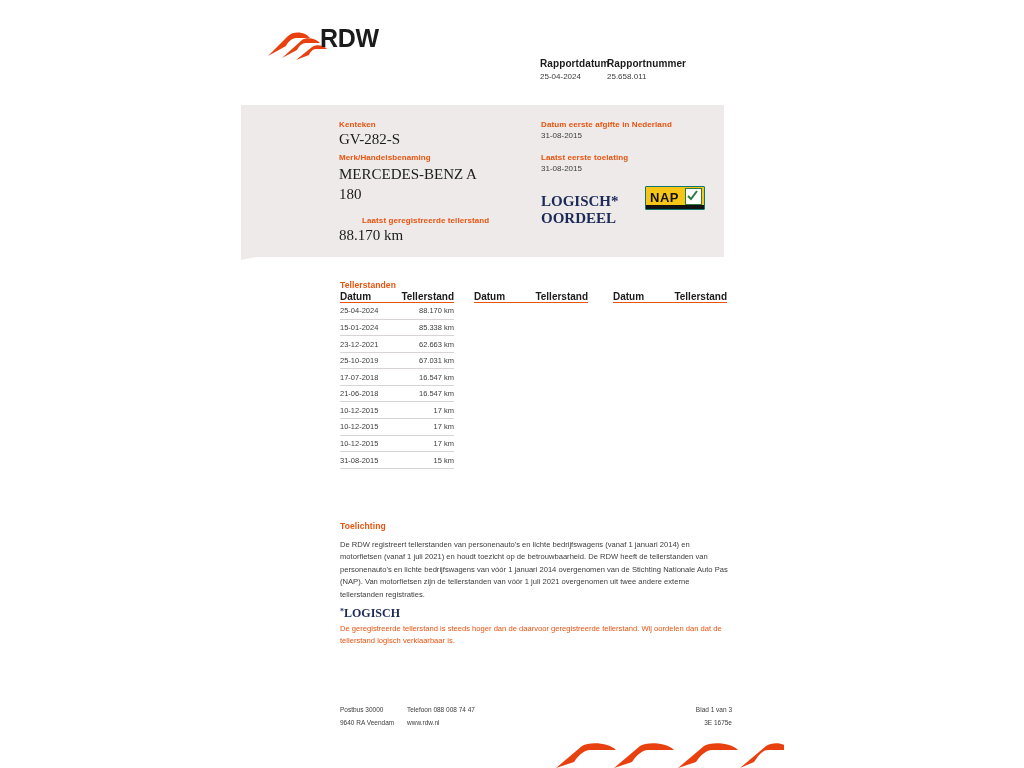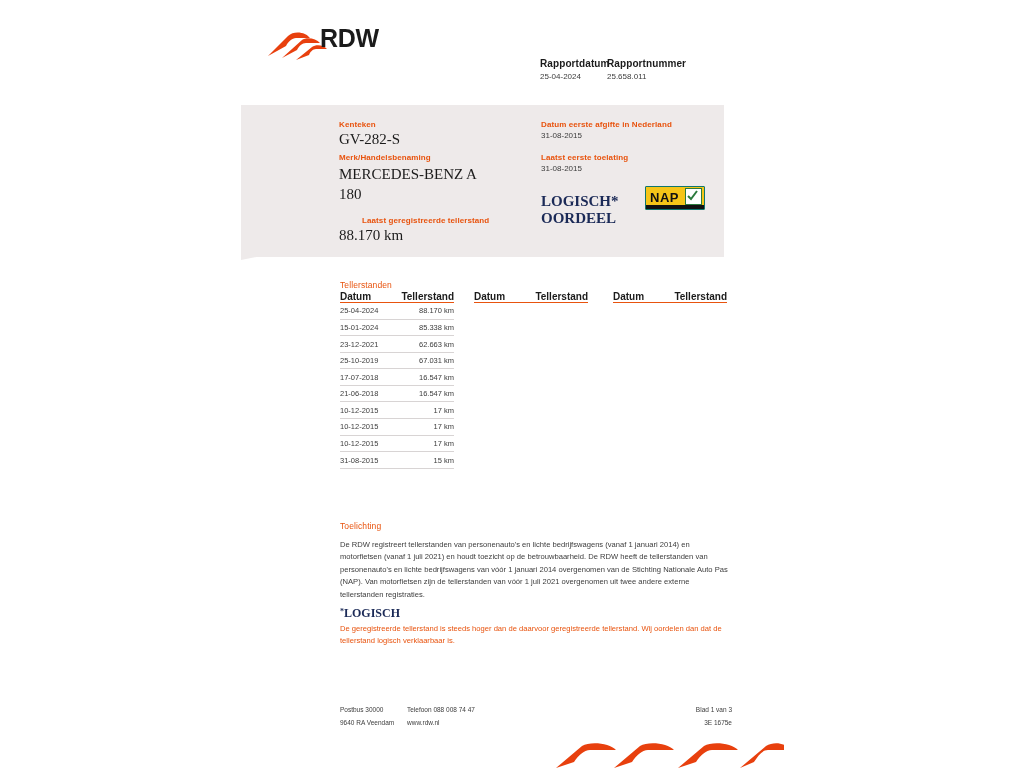--- a/index.html
+++ b/index.html
@@ -176,21 +176,21 @@
     left: 0; bottom: 0;
     width: 100%;
     height: 4px;
     background: #111;
   }
 
   
   .section-title {
     position: absolute;
     color: #e8530e;
-    font-weight: normal;
+    font-weight: bold;
     font-size: 8.5px;
     letter-spacing: 0.1px;
   }
   #tellerstanden-title { left: 340px; top: 280px; }
 
   .ts-table {
     position: absolute;
     left: 340px;
     top: 291px;
     width: 114px;

